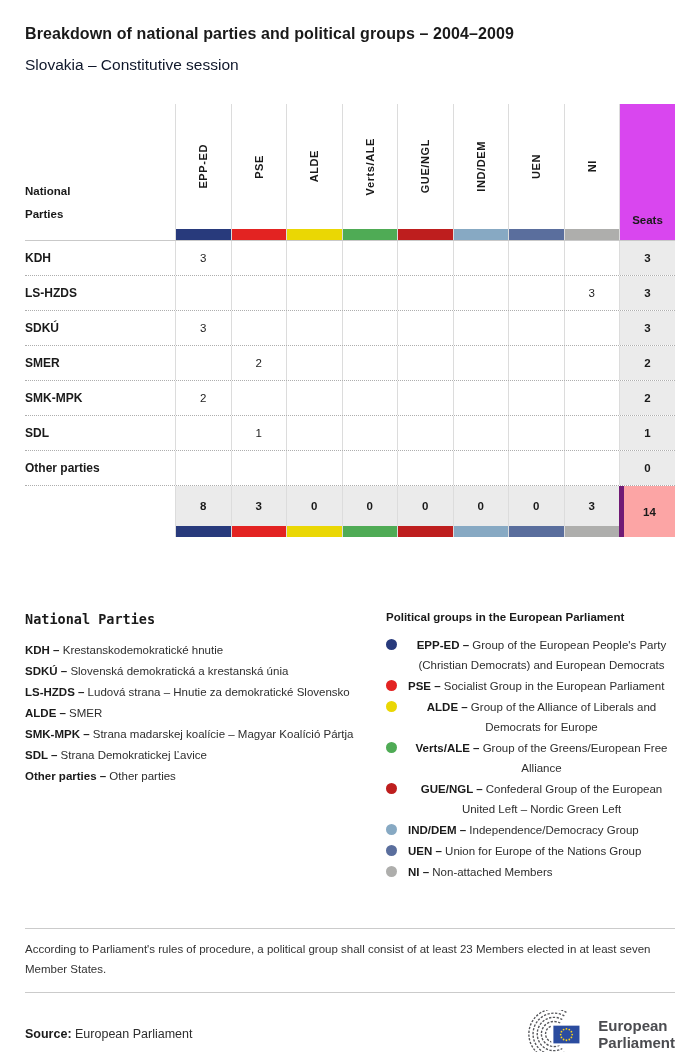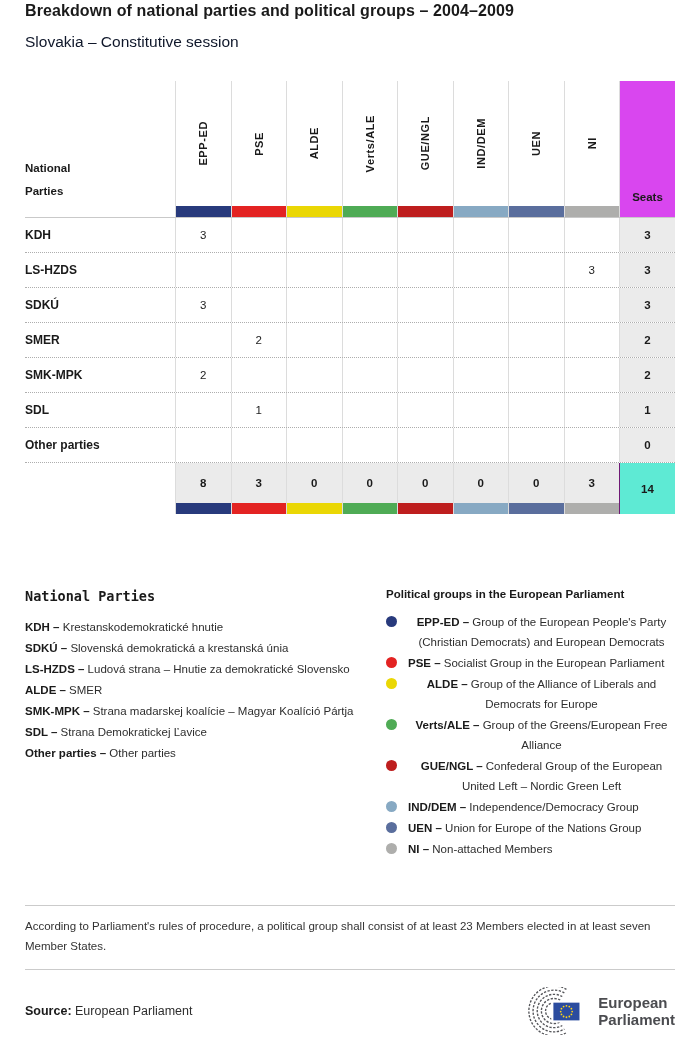--- a/index.html
+++ b/index.html
@@ -1,20 +1,20 @@
 <!DOCTYPE html>
 <html><head>
 <meta charset="utf-8">
 <style>
   * { box-sizing: border-box; margin: 0; padding: 0; }
   html, body { width: 700px; height: 1052px; background: #ffffff; overflow: hidden; }
   body { font-family: "Liberation Sans", sans-serif; color: #1a1a1a; }
   .content { width: 650px; margin: 0 25px; }
 
-  .page-title { font-size: 16px; font-weight: 700; color: #1a1a1a; padding-top: 2px; letter-spacing: .1px; }
+  .page-title { font-size: 16px; font-weight: 700; color: #1a1a1a; padding-top: 25px; letter-spacing: .1px; }
   .page-subtitle { font-size: 15.5px; font-weight: 400; color: #0f172a; margin-top: 13px; }
 
   
   .ptable { margin-top: 30px; }
   .trow { display: grid; grid-template-columns: 150px repeat(8, 55.5px) 56px; width: 650px; }
   .thead { height: 136px; }
   .lhead { display: flex; flex-direction: column; justify-content: flex-end; padding-bottom: 14px;
            font-weight: 700; font-size: 11.5px; line-height: 23px; }
   .gh { position: relative; border-left: 1px solid #dcdcdc; }
   .gh .vert { position: absolute; left: 0; right: 0; top: 0; bottom: 11px;
@@ -30,21 +30,21 @@
   .pl { display: flex; align-items: center; font-weight: 700; font-size: 12px; }
   .vc { border-left: 1px solid #dcdcdc; display: flex; align-items: center; justify-content: center;
         font-size: 11.5px; color: #222; }
   .sc { background: #ebebeb; border-left: 1px solid #dcdcdc; display: flex; align-items: center;
         justify-content: center; font-size: 11.5px; font-weight: 700; }
 
   .ttotal { height: 52px; border-top: 1px dotted #aeaeae; }
   .tc { position: relative; border-left: 1px solid #dcdcdc; }
   .tnum { position: absolute; left: 0; right: 0; top: 0; bottom: 11px; background: #ebebeb;
           display: flex; align-items: center; justify-content: center; font-weight: 700; font-size: 11.5px; }
-  .tsc { background: #5eead4; border-left: 1px solid #701a75; display: flex; align-items: center;
+  .tsc { background: #fca5a5; border-left: 5px solid #701a75; display: flex; align-items: center;
          justify-content: center; font-weight: 700; font-size: 11.5px; }
 
   
   .legends { display: flex; margin-top: 74px; }
   .lp { width: 361px; flex: none; }
   .lp h3 { font-family: "DejaVu Sans Mono", monospace; font-size: 13.5px; font-weight: 700;
            margin-bottom: 13px; color: #1a1a1a; }
   .lp-item { font-size: 11.5px; line-height: 21px; color: #2e2e2e; padding-right: 10px; }
   .lp-item b { color: #1a1a1a; }
   .pg { flex: 1; }

